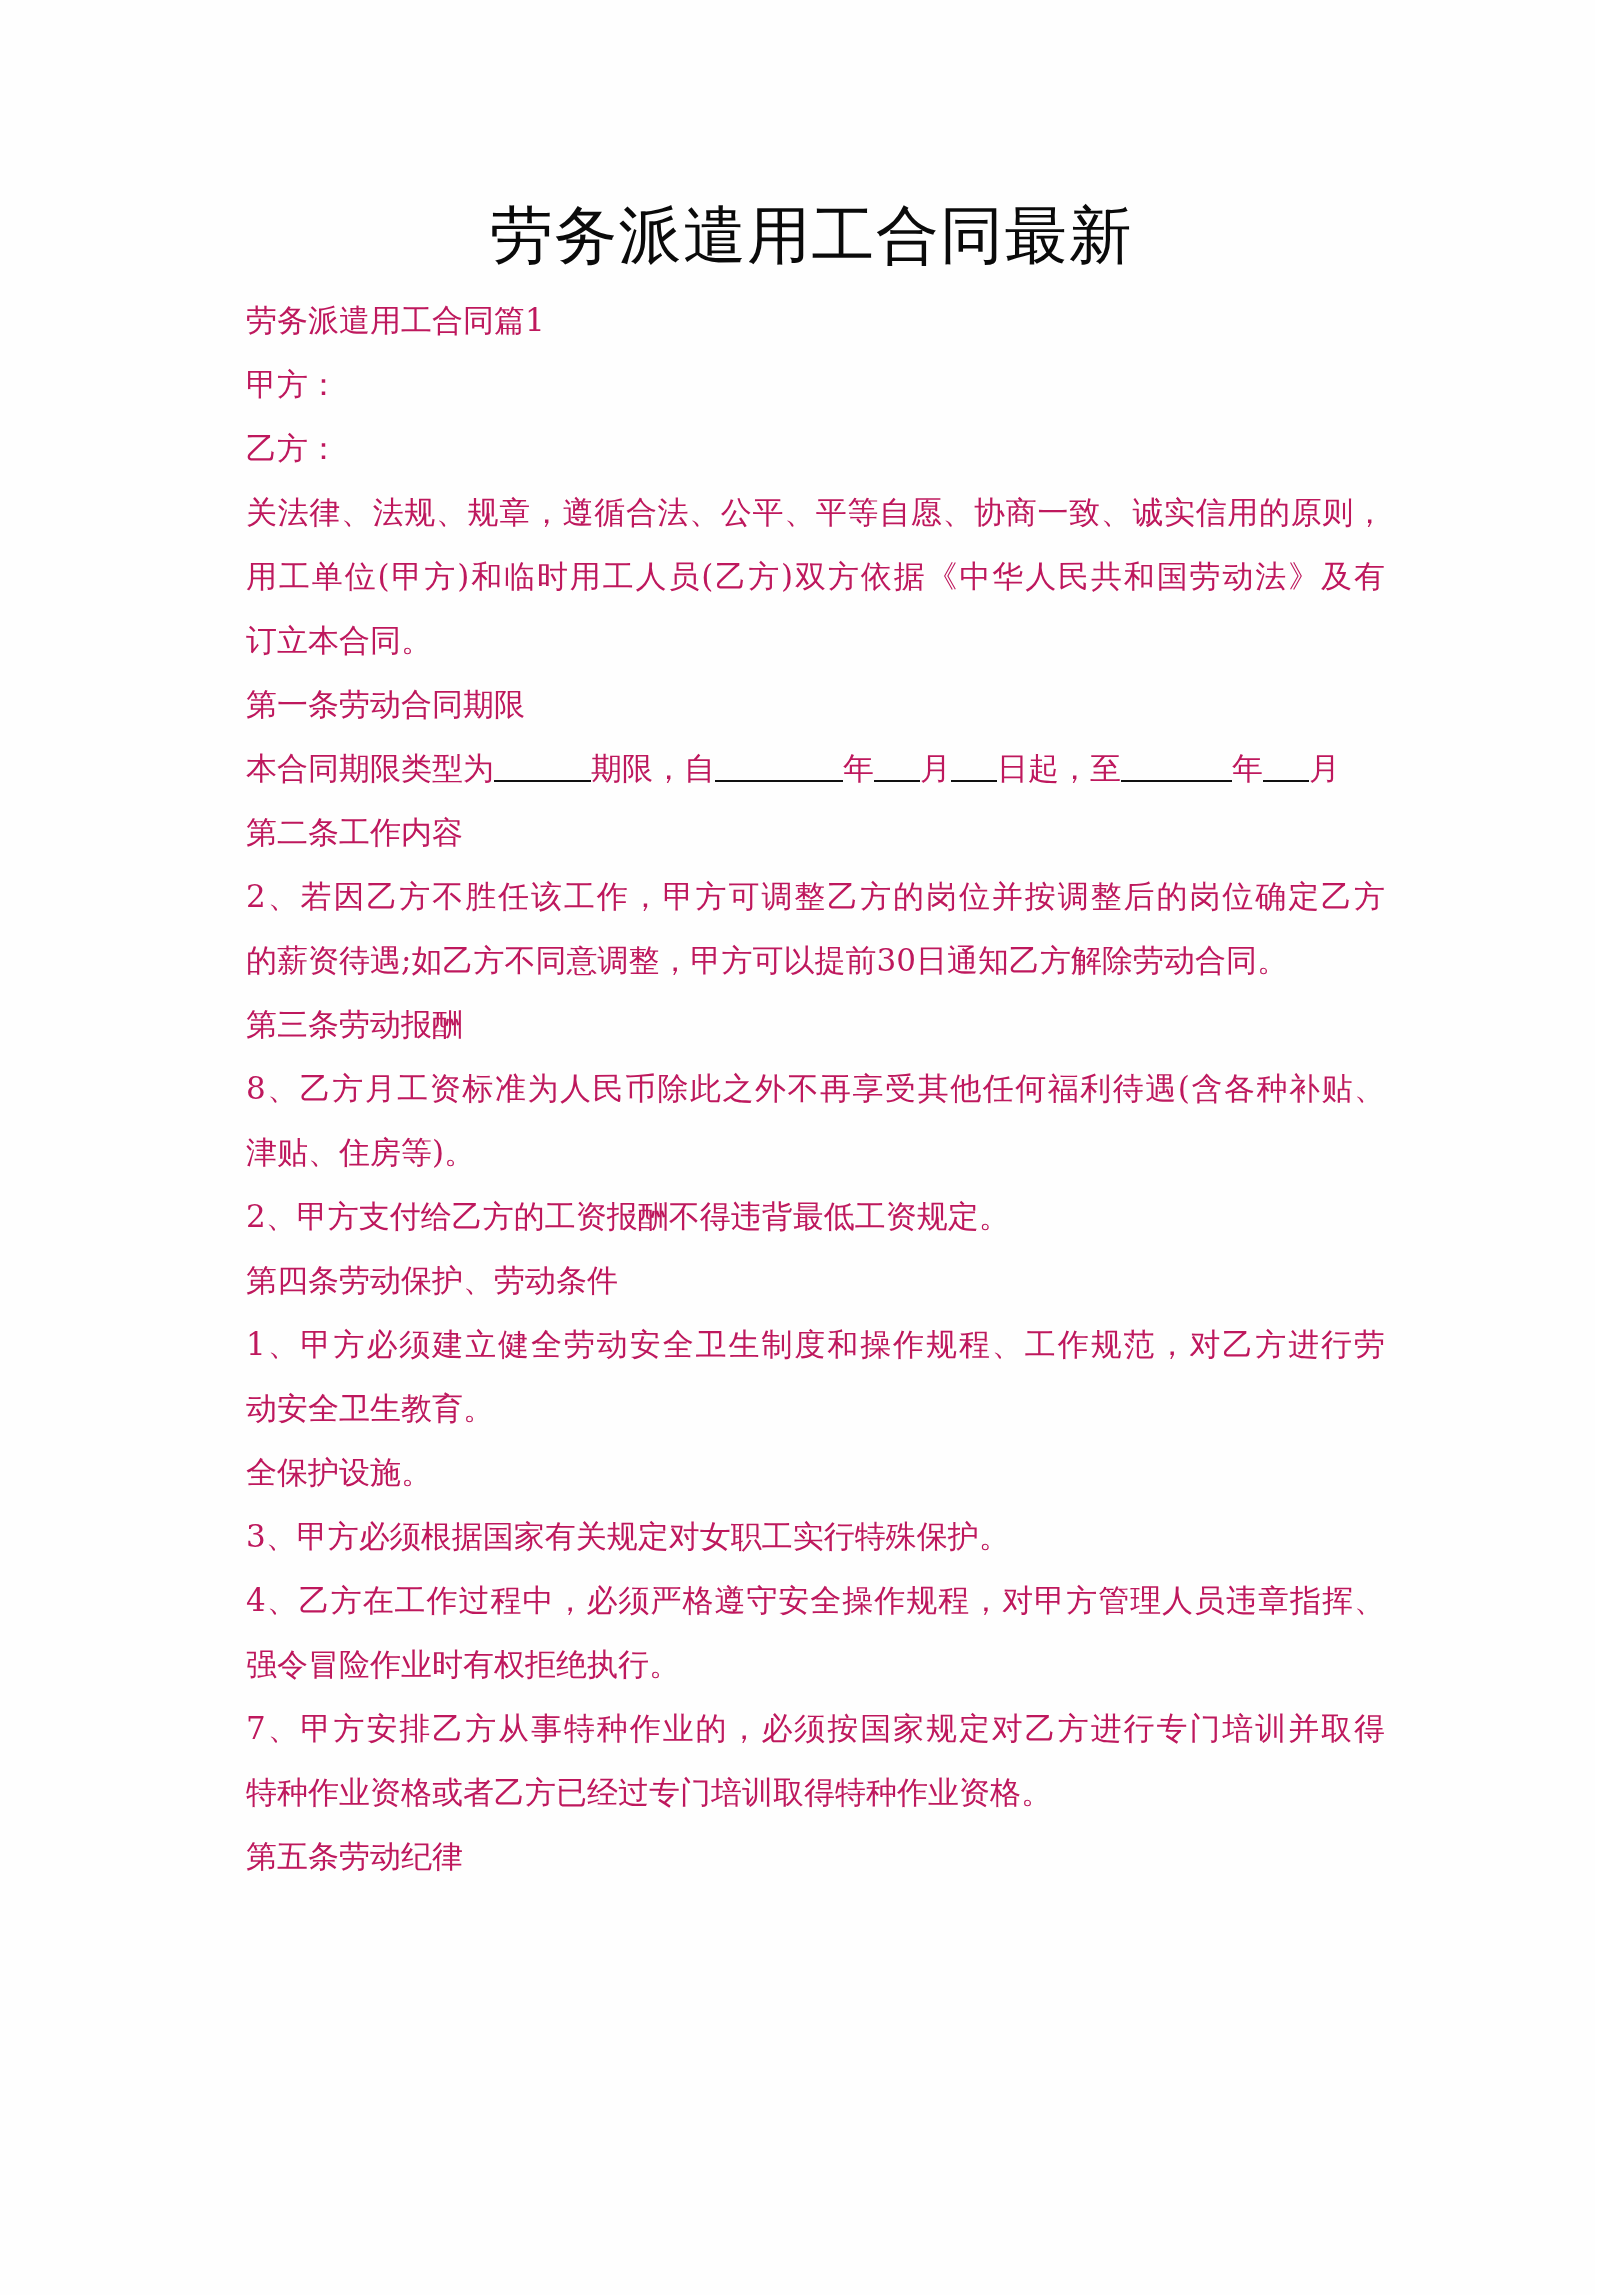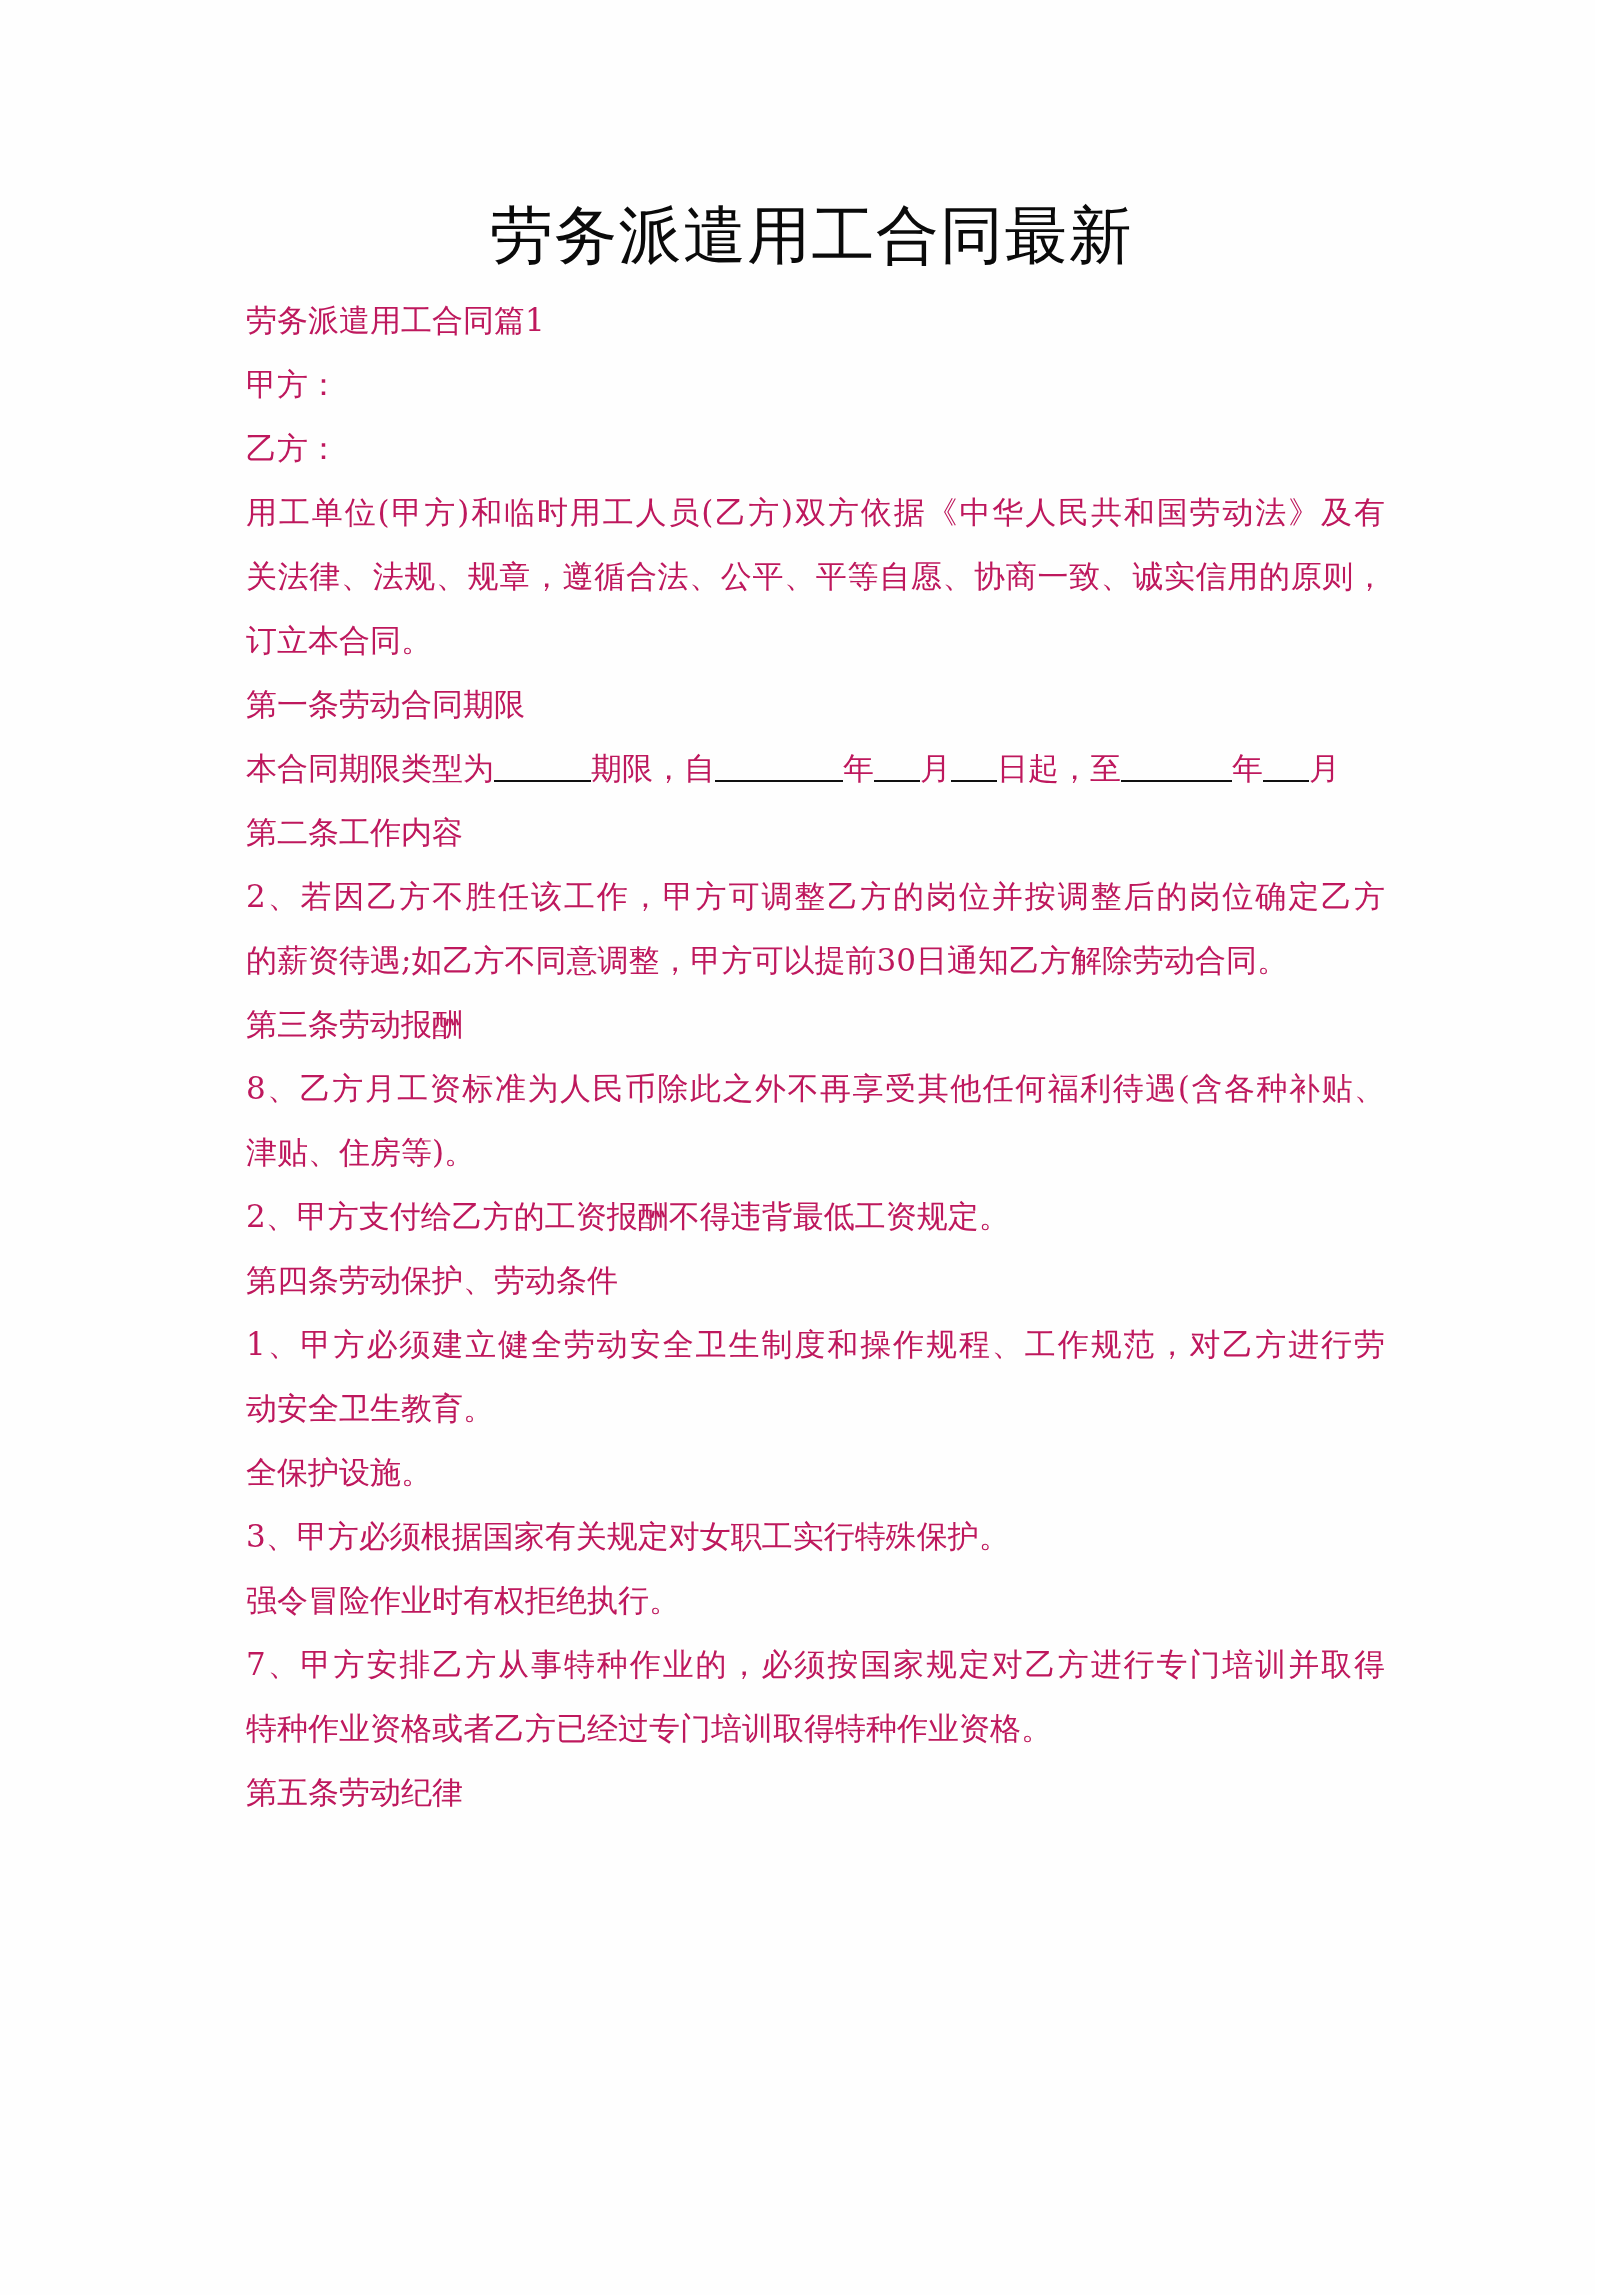--- a/index.html
+++ b/index.html
@@ -17,22 +17,22 @@
 <body>
 
 <div class="page">
   <div class="title">劳务派遣用工合同最新</div>
 
   <div class="body">
     <div class="line">劳务派遣用工合同篇1</div>
     <div class="line">甲方：</div>
     <div class="line">乙方：</div>
 
+    <div class="line justify">关法律、法规、规章，遵循合法、公平、平等自愿、协商一致、诚实信用的原则，</div>
     <div class="line justify">用工单位(甲方)和临时用工人员(乙方)双方依据《中华人民共和国劳动法》及有</div>
-    <div class="line justify">关法律、法规、规章，遵循合法、公平、平等自愿、协商一致、诚实信用的原则，</div>
     <div class="line">订立本合同。</div>
 
     <div class="line">第一条劳动合同期限</div>
     <div class="line">
       <span>本合同期限类型为</span><span class="blank" style="width:97px"></span><span>期限，自</span><span class="blank" style="width:128px"></span><span>年</span><span class="blank" style="width:46px"></span><span>月</span><span class="blank" style="width:46px"></span><span>日起，至</span><span class="blank" style="width:111px"></span><span>年</span><span class="blank" style="width:46px"></span><span>月</span>
     </div>
 
     <div class="line">第二条工作内容</div>
     <div class="line justify">2、若因乙方不胜任该工作，甲方可调整乙方的岗位并按调整后的岗位确定乙方</div>
     <div class="line">的薪资待遇;如乙方不同意调整，甲方可以提前30日通知乙方解除劳动合同。</div>
@@ -40,20 +40,21 @@
     <div class="line">第三条劳动报酬</div>
     <div class="line justify">8、乙方月工资标准为人民币除此之外不再享受其他任何福利待遇(含各种补贴、</div>
     <div class="line">津贴、住房等)。</div>
     <div class="line">2、甲方支付给乙方的工资报酬不得违背最低工资规定。</div>
 
     <div class="line">第四条劳动保护、劳动条件</div>
     <div class="line justify">1、甲方必须建立健全劳动安全卫生制度和操作规程、工作规范，对乙方进行劳</div>
     <div class="line">动安全卫生教育。</div>
     <div class="line">全保护设施。</div>
     <div class="line">3、甲方必须根据国家有关规定对女职工实行特殊保护。</div>
+    <div class="line justify">4、乙方在工作过程中，必须严格遵守安全操作规程，对甲方管理人员违章指挥、</div>
     <div class="line">强令冒险作业时有权拒绝执行。</div>
     <div class="line justify">7、甲方安排乙方从事特种作业的，必须按国家规定对乙方进行专门培训并取得</div>
     <div class="line">特种作业资格或者乙方已经过专门培训取得特种作业资格。</div>
 
     <div class="line">第五条劳动纪律</div>
   </div>
 </div>
 
 
 </body></html>

